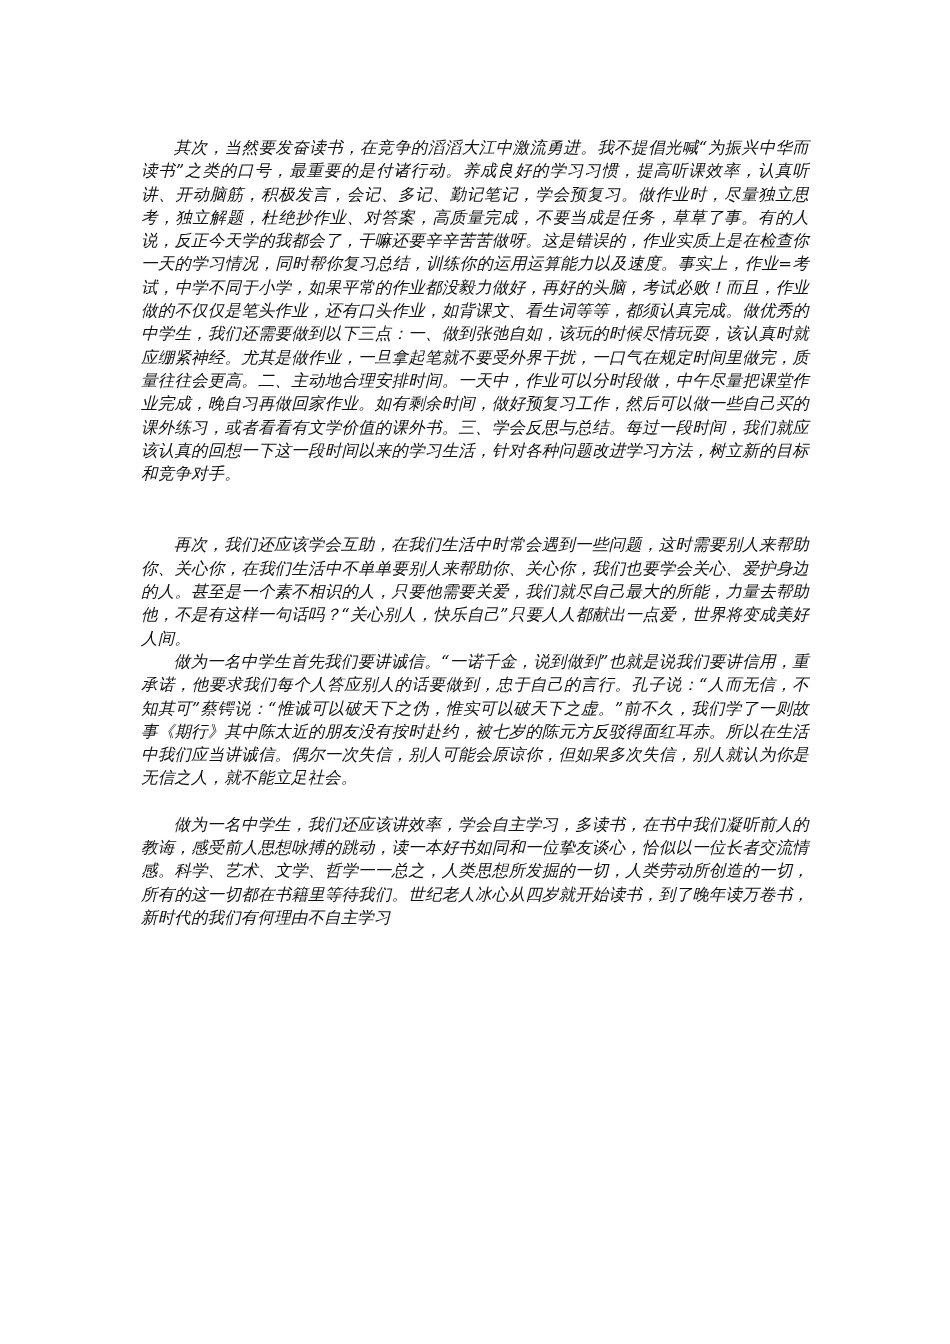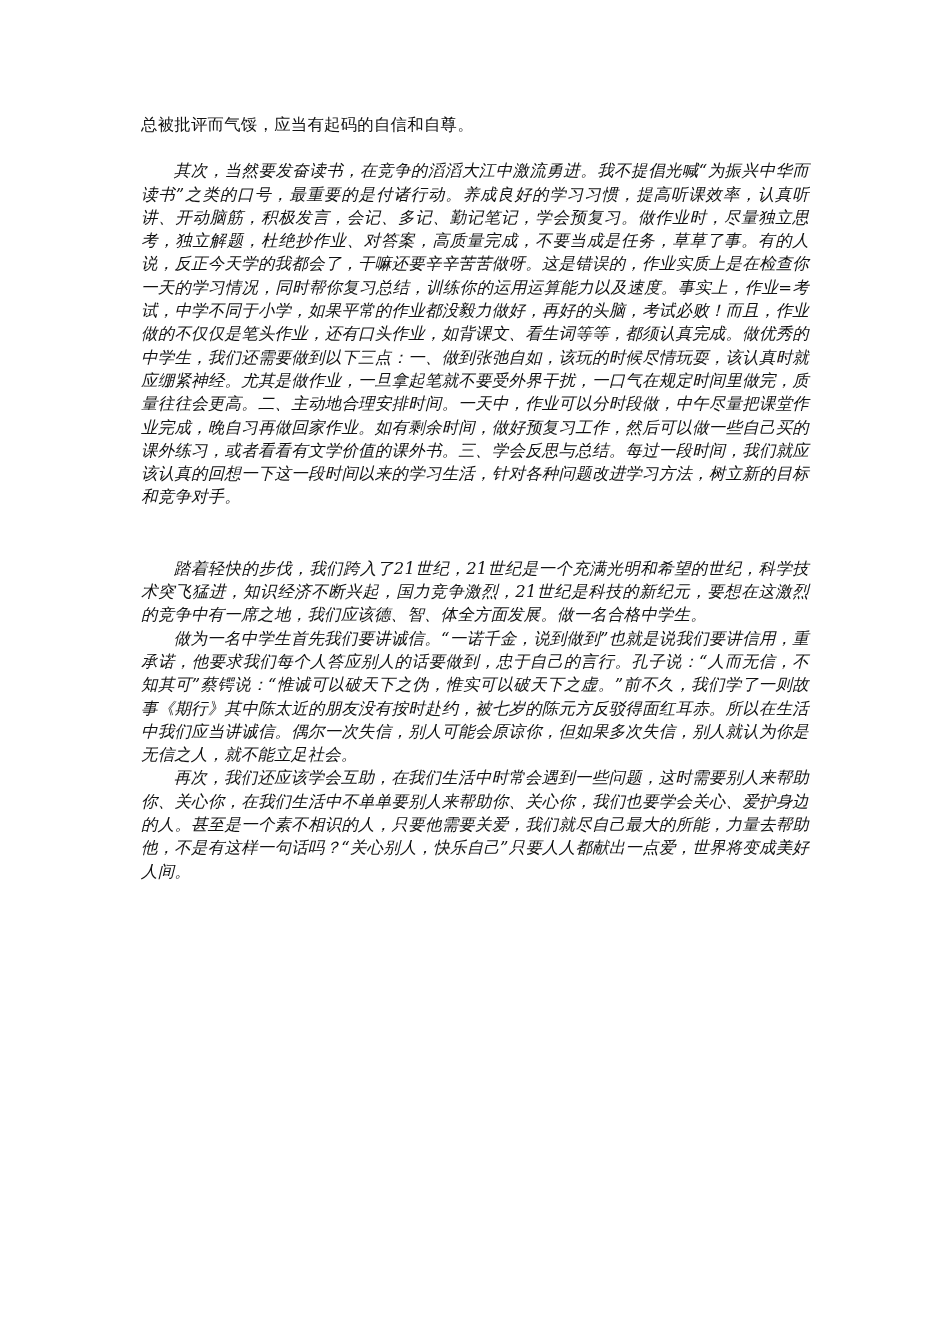--- a/index.html
+++ b/index.html
@@ -32,21 +32,20 @@
     }
     .indent { text-indent: 2em; font-style: italic; }
     .gap-small { height: 23px; }
     .gap-large { height: 48px; }
     .gap-para { height: 23px; }
   </style>
 </head>
 <body>
 
 <div class="page">
-  <p class="para">总被批评而气馁，应当有起码的自信和自尊。</p>
   <div class="gap-small"></div>
   <p class="para indent">其次，当然要发奋读书，在竞争的滔滔大江中激流勇进。我不提倡光喊“为振兴中华而读书”之类的口号，最重要的是付诸行动。养成良好的学习习惯，提高听课效率，认真听讲、开动脑筋，积极发言，会记、多记、勤记笔记，学会预复习。做作业时，尽量独立思考，独立解题，杜绝抄作业、对答案，高质量完成，不要当成是任务，草草了事。有的人说，反正今天学的我都会了，干嘛还要辛辛苦苦做呀。这是错误的，作业实质上是在检查你一天的学习情况，同时帮你复习总结，训练你的运用运算能力以及速度。事实上，作业=考试，中学不同于小学，如果平常的作业都没毅力做好，再好的头脑，考试必败！而且，作业做的不仅仅是笔头作业，还有口头作业，如背课文、看生词等等，都须认真完成。做优秀的中学生，我们还需要做到以下三点：一、做到张弛自如，该玩的时候尽情玩耍，该认真时就应绷紧神经。尤其是做作业，一旦拿起笔就不要受外界干扰，一口气在规定时间里做完，质量往往会更高。二、主动地合理安排时间。一天中，作业可以分时段做，中午尽量把课堂作业完成，晚自习再做回家作业。如有剩余时间，做好预复习工作，然后可以做一些自己买的课外练习，或者看看有文学价值的课外书。三、学会反思与总结。每过一段时间，我们就应该认真的回想一下这一段时间以来的学习生活，针对各种问题改进学习方法，树立新的目标和竞争对手。</p>
   <div class="gap-large"></div>
-  <p class="para indent">踏着轻快的步伐，我们跨入了21世纪，21世纪是一个充满光明和希望的世纪，科学技术突飞猛进，知识经济不断兴起，国力竞争激烈，21世纪是科技的新纪元，要想在这激烈的竞争中有一席之地，我们应该德、智、体全方面发展。做一名合格中学生。</p>
+  <p class="para indent">再次，我们还应该学会互助，在我们生活中时常会遇到一些问题，这时需要别人来帮助你、关心你，在我们生活中不单单要别人来帮助你、关心你，我们也要学会关心、爱护身边的人。甚至是一个素不相识的人，只要他需要关爱，我们就尽自己最大的所能，力量去帮助他，不是有这样一句话吗？“关心别人，快乐自己”只要人人都献出一点爱，世界将变成美好人间。</p>
   <p class="para indent">做为一名中学生首先我们要讲诚信。“一诺千金，说到做到”也就是说我们要讲信用，重承诺，他要求我们每个人答应别人的话要做到，忠于自己的言行。孔子说：“人而无信，不知其可”蔡锷说：“惟诚可以破天下之伪，惟实可以破天下之虚。”前不久，我们学了一则故事《期行》其中陈太近的朋友没有按时赴约，被七岁的陈元方反驳得面红耳赤。所以在生活中我们应当讲诚信。偶尔一次失信，别人可能会原谅你，但如果多次失信，别人就认为你是无信之人，就不能立足社会。</p>
-  <p class="para indent">再次，我们还应该学会互助，在我们生活中时常会遇到一些问题，这时需要别人来帮助你、关心你，在我们生活中不单单要别人来帮助你、关心你，我们也要学会关心、爱护身边的人。甚至是一个素不相识的人，只要他需要关爱，我们就尽自己最大的所能，力量去帮助他，不是有这样一句话吗？“关心别人，快乐自己”只要人人都献出一点爱，世界将变成美好人间。</p>
   <div class="gap-para"></div>
+  <p class="para indent">做为一名中学生，我们还应该讲效率，学会自主学习，多读书，在书中我们凝听前人的教诲，感受前人思想咏搏的跳动，读一本好书如同和一位挚友谈心，恰似以一位长者交流情感。科学、艺术、文学、哲学一一总之，人类思想所发掘的一切，人类劳动所创造的一切，所有的这一切都在书籍里等待我们。世纪老人冰心从四岁就开始读书，到了晚年读万卷书，新时代的我们有何理由不自主学习</p>
 </div>
 
 </body></html>

